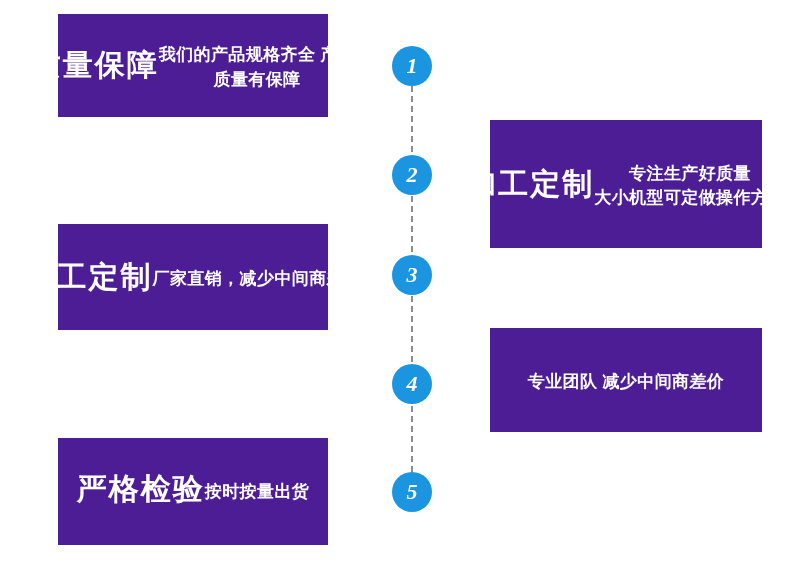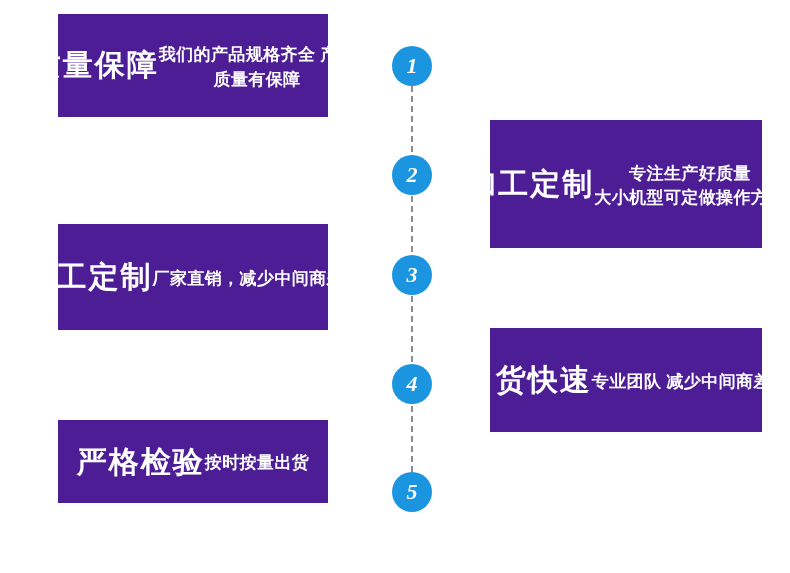--- a/index.html
+++ b/index.html
@@ -52,21 +52,21 @@
     display: block;
     white-space: nowrap;
   }
 
   
   .panel-1 { left: 58px;  top: 14px;  width: 270px; height: 103px; }
   .panel-1 .panel-title { margin-top: -2px; }
   .panel-2 { left: 490px; top: 120px; width: 272px; height: 128px; }
   .panel-3 { left: 58px;  top: 224px; width: 270px; height: 106px; }
   .panel-4 { left: 490px; top: 328px; width: 272px; height: 104px; }
-  .panel-5 { left: 58px;  top: 420px; width: 270px; height: 83px; }
+  .panel-5 { left: 58px;  top: 438px; width: 270px; height: 107px; font-family: Liberation Mono, monospace; }
 
   
   .timeline {
     position: absolute;
     left: 392px;
     top: 0;
     width: 40px;
     height: 573px;
   }
   .timeline-line {
@@ -122,21 +122,20 @@
   </div>
 
   <div class="panel panel-3">
     <div class="panel-title">加工定制</div>
     <div class="panel-desc">
       <span class="line">厂家直销，减少中间商差价</span>
     </div>
   </div>
 
   <div class="panel panel-4">
-    <div class="panel-title">出货快速</div>
     <div class="panel-desc">
       <span class="line">专业团队  减少中间商差价</span>
     </div>
   </div>
 
   <div class="panel panel-5">
     <div class="panel-title">严格检验</div>
     <div class="panel-desc">
       <span class="line">按时按量出货</span>
     </div>

